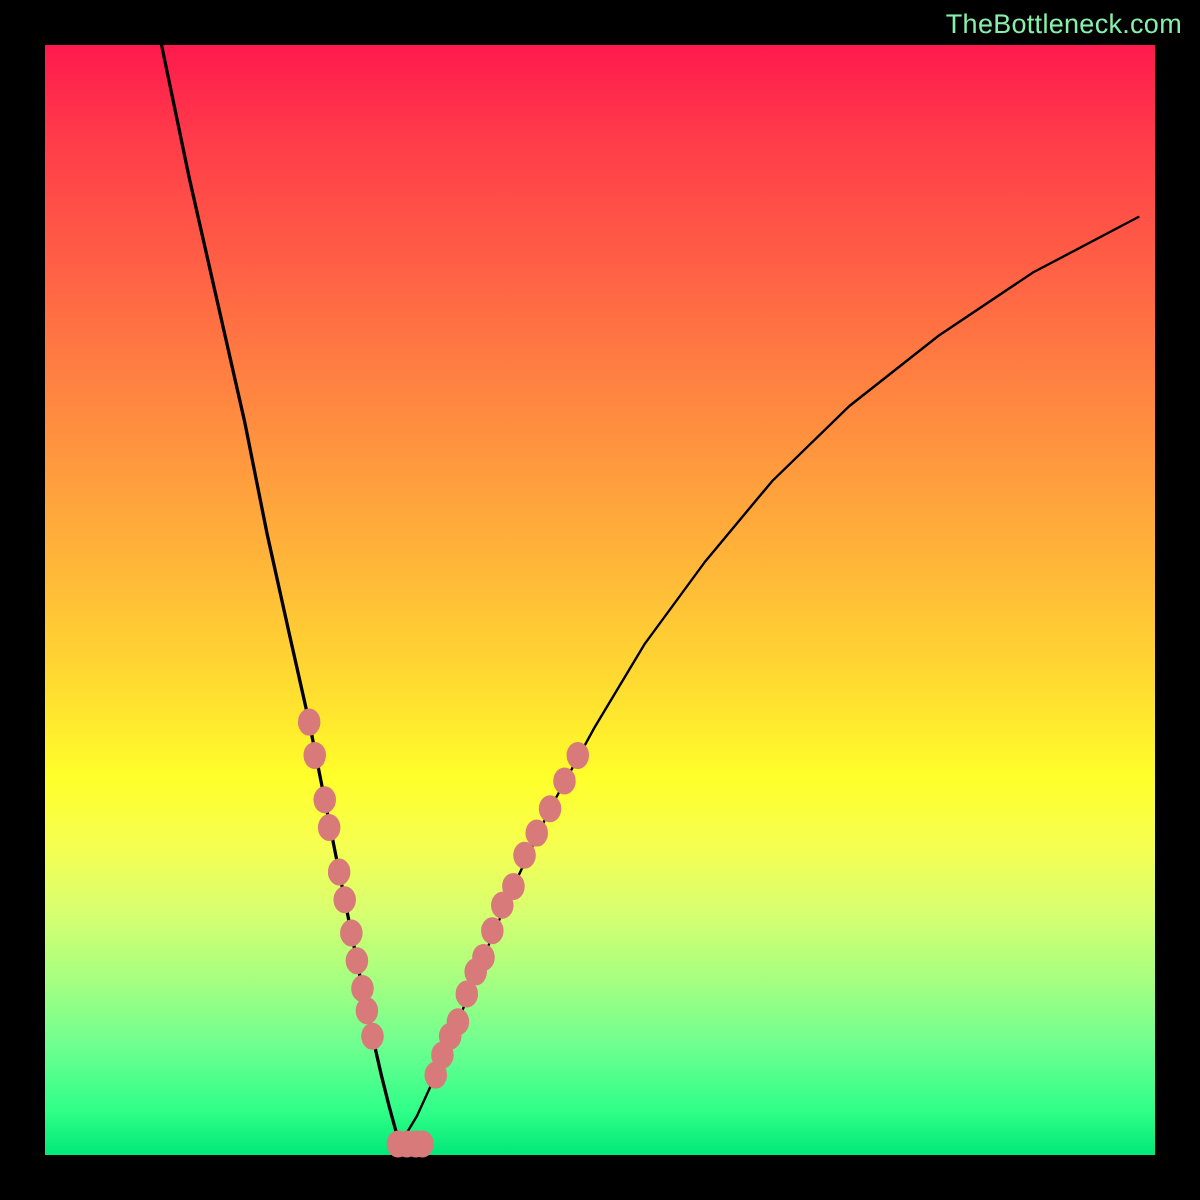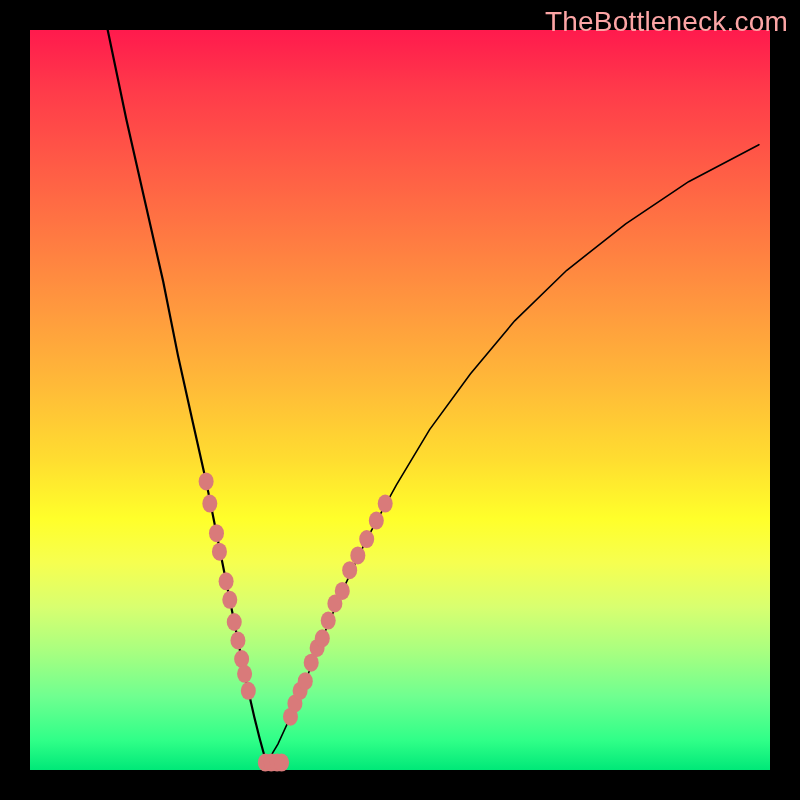--- a/index.html
+++ b/index.html
@@ -40,22 +40,22 @@
       #a8ff80 84%,
       #70ff90 90%,
       #30ff88 96%,
       #00e878 100%
     );
   }
   .watermark {
     position: absolute;
     top: 6px;
     right: 12px;
-    color: #fca5a5;
-    font-size: 28px;
+    color: #86efac;
+    font-size: 18px;
     letter-spacing: 0.2px;
     font-weight: 400;
     z-index: 5;
     user-select: none;
   }
   svg.curves {
     position: absolute;
     top: 0;
     left: 0;
     width: 740px;

